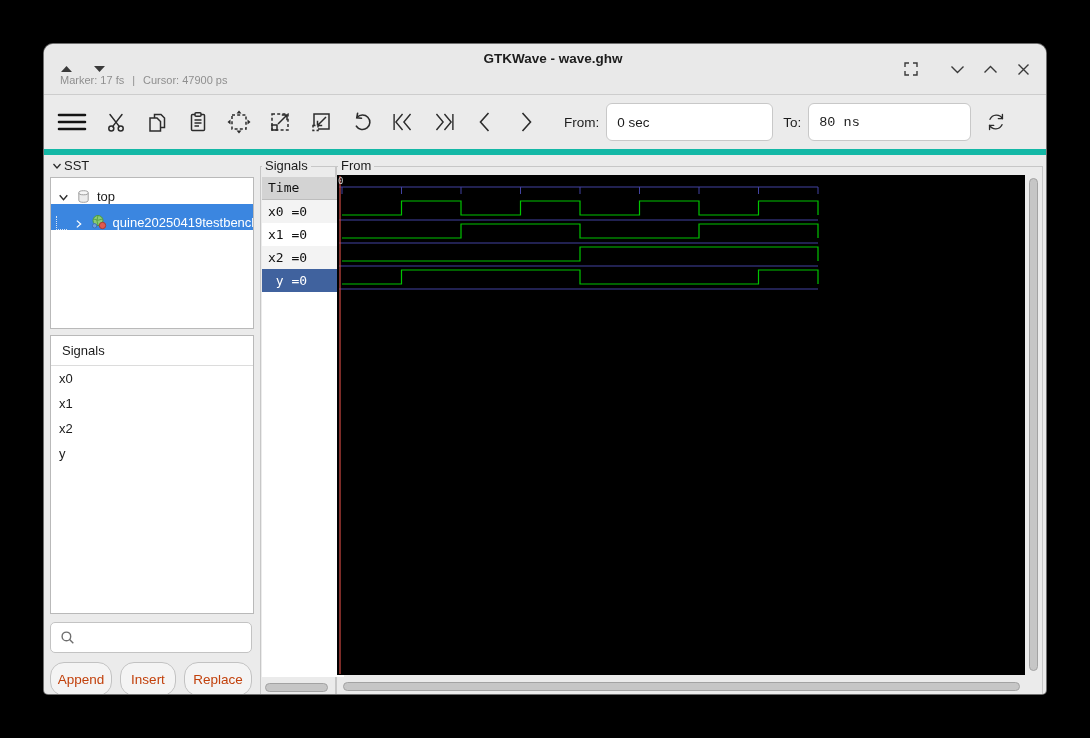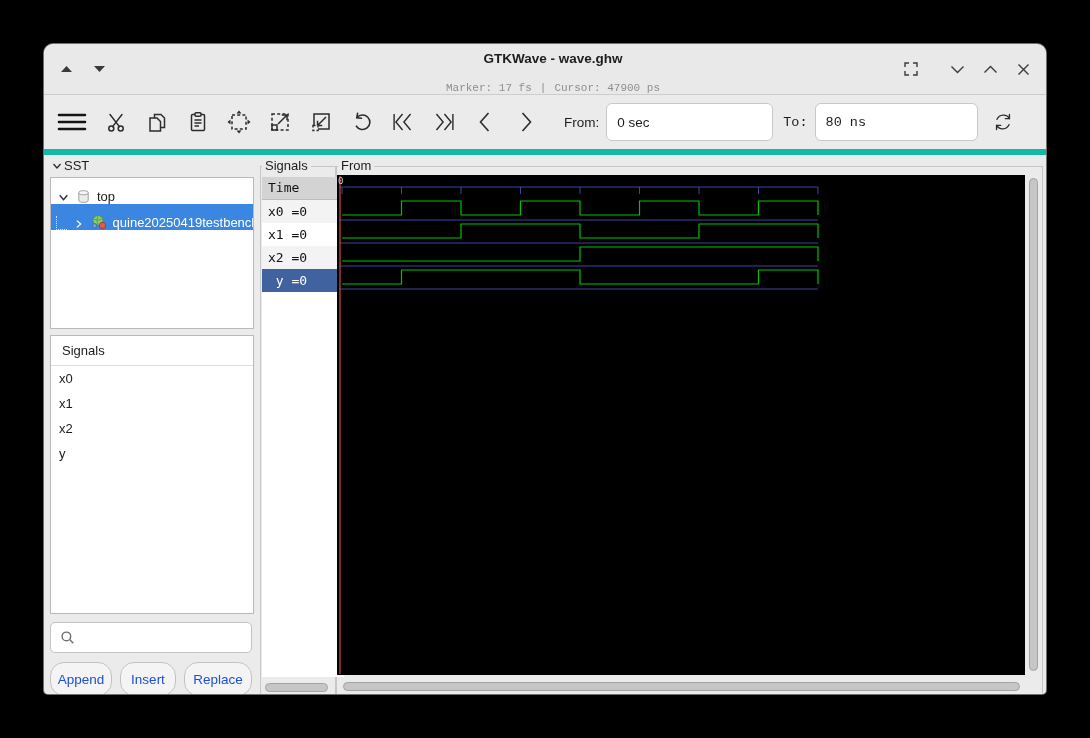--- a/index.html
+++ b/index.html
@@ -7,31 +7,31 @@
   .window{position:absolute;left:44px;top:44px;width:1002px;height:650px;background:#ebebeb;
     border-radius:9px 9px 4px 4px;box-shadow:0 0 0 1px #6f6f6f;overflow:hidden;}
   
   .titlebar{position:relative;height:50px;background:#e9e9e9;border-bottom:1px solid #cdcdcd;
     border-radius:9px 9px 0 0;}
   .tb-arrow{position:absolute;top:0;height:50px;display:flex;align-items:center;color:#3a3a3a;
     font-size:10px;cursor:default;}
   .tb-arrow.up{left:16px;} .tb-arrow.down{left:49px;}
   .tb-center{position:absolute;left:16px;right:0;top:7px;text-align:center;}
   .tb-title{font-size:13.5px;font-weight:600;color:#1d1d1d;}
-  .tb-sub{margin-top:16px;font-size:11px;color:#8f8f8f;display:flex;justify-content:center;gap:8px;font-family:Liberation Mono, monospace;}
+  .tb-sub{margin-top:8px;font-size:11px;color:#8f8f8f;display:flex;justify-content:flex-start;gap:8px;}
   .tb-right{position:absolute;right:14px;top:0;height:50px;display:flex;align-items:center;gap:16px;}
   .tb-right .winbtn{width:17px;height:17px;display:flex;align-items:center;justify-content:center;}
   .tb-right .winbtn.first{margin-right:14px;}
   
   .toolbar{display:flex;align-items:center;height:54px;background:#ebebeb;padding-left:13px;
     border-bottom:6px solid #14b8a6;}
   .tool{width:24px;height:26px;margin-left:17px;display:flex;align-items:center;justify-content:center;flex:none;}
   .tool.menu{width:30px;margin-left:0;}
   .tlabel{font-size:13.5px;color:#1c1c1c;flex:none;}
-  .lbl-from{margin-left:26px;} .lbl-to{margin-left:10px;font-family:Liberation Mono, monospace;}
+  .lbl-from{margin-left:26px;} .lbl-to{margin-left:10px;}
   .tinput{height:36px;border:1px solid #c8c8c8;border-radius:6px;background:#fff;margin-left:7px;
     padding:0 10px;font-size:13.5px;color:#1a1a1a;font-family:inherit;flex:none;outline:none;}
   .tinput.from{width:145px;} .tinput.to{width:141px;font-family:Liberation Mono, monospace;}
   .tool.reload{margin-left:13px;}
   
   .content{position:relative;height:546px;}
   .sst-head{position:absolute;left:7px;top:3px;display:flex;align-items:center;gap:1px;
     font-size:13px;color:#1c1c1c;}
   .tree-box{position:absolute;left:6px;top:22px;width:202px;height:150px;background:#fff;
     border:1px solid #b9b9b9;overflow:hidden;}
@@ -46,21 +46,21 @@
   .lower-head{height:29px;line-height:29px;padding-left:11px;font-size:13px;color:#1b1b1b;
     border-bottom:1px solid #dcdcdc;}
   .lower-item{height:25px;line-height:25px;padding-left:8px;font-size:13px;color:#1b1b1b;}
   .searchbox{position:absolute;left:6px;top:467px;width:202px;height:31px;background:#fff;
     border:1px solid #c3c3c3;border-radius:5px;display:flex;align-items:center;box-sizing:border-box;}
   .searchbox input{border:none;outline:none;background:transparent;width:160px;font-size:13px;
     font-family:inherit;}
   .searchbox .mag{margin:0 6px 0 9px;display:flex;}
   .btnrow{position:absolute;left:6px;top:507px;display:flex;gap:8px;}
   .btn{height:34px;background:#f4f4f4;border:1px solid #c2c2c2;border-radius:14px;font-size:13.5px;
-    color:#1d4ed8;display:flex;align-items:center;justify-content:center;box-sizing:border-box;}
+    color:#c2410c;display:flex;align-items:center;justify-content:center;box-sizing:border-box;}
   .btn.append{width:62px;} .btn.insert{width:56px;} .btn.replace{width:68px;}
   
   .frame{position:absolute;border:1px solid #c7c7c7;background:#ebebeb;}
   .frame-label{position:absolute;font-size:13px;color:#1c1c1c;background:#ebebeb;padding:0 3px;z-index:3;}
   .mid-frame{left:216px;top:11px;width:74px;height:530px;}
   .mid-label{left:218px;top:3px;}
   .mid-list{position:absolute;left:218px;top:22px;width:82px;height:500px;background:#fff;z-index:2;}
   .mono{font-family:"DejaVu Sans Mono","Liberation Mono",monospace;}
   .sig-time{height:22px;line-height:22px;background:#d3d3d3;border-bottom:1px solid #bdbdbd;
     padding-left:6px;font-size:13px;color:#111;white-space:pre;}

